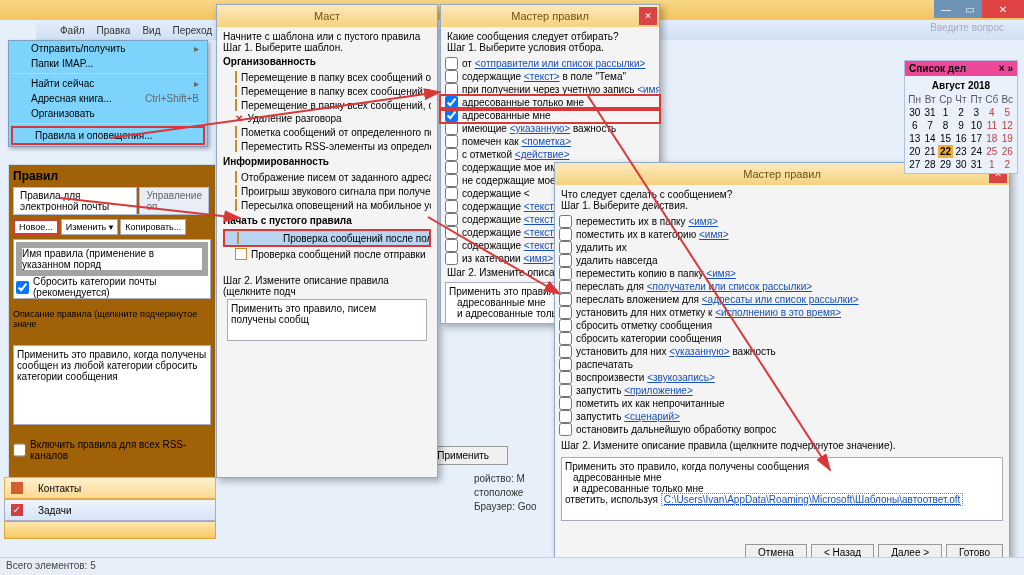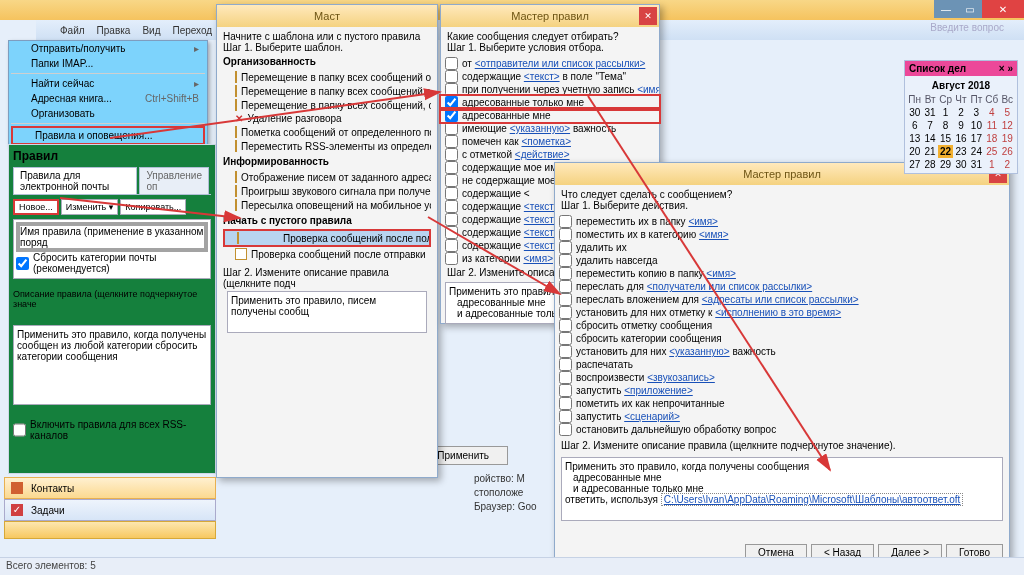--- a/index.html
+++ b/index.html
@@ -11,31 +11,31 @@
   .winbtn.mm{background:#6c93b5;}
   .menubar{position:absolute;top:20px;left:0;right:0;height:20px;background:linear-gradient(#e3eefb,#cfe0f4);display:flex;align-items:center;padding-left:18px;margin-left:36px;}
   .menubar span{margin:0 6px;color:#333;cursor:default;}
   .menubar .svc{background:#fad9a0;border:1px inset #c8a050;padding:0 4px;}
   .ask{position:absolute;top:22px;right:20px;color:#a9a9c9;}
   .dropmenu{position:absolute;top:40px;left:8px;width:200px;background:#7dd3fc;border:1px solid #7e9dbf;box-shadow:2px 2px 4px rgba(0,0,0,.3);}
   .dropmenu .mi{display:flex;align-items:center;padding:2px 6px 2px 22px;position:relative;}
   .dropmenu .mi .kb{position:absolute;right:8px;color:#666;}
   .dropmenu .sep{height:1px;background:#cfcfcf;margin:2px 2px;}
   .dropmenu .boxed{border:2px solid #d83838;margin:1px 2px;}
-  .rulespanel{position:absolute;top:144px;left:8px;width:208px;height:330px;background:#15803d;border:1px solid #d0d9e8;padding:4px;}
+  .rulespanel{position:absolute;top:164px;left:8px;width:208px;height:330px;background:#a16207;border:1px solid #d0d9e8;padding:4px;}
   .rulespanel h4{font-size:12px;margin-bottom:4px;}
   .tabs{display:flex;border-bottom:1px solid #b0bfd5;}
   .tabs .t{padding:2px 6px;border:1px solid #b0bfd5;border-bottom:none;background:#fff;margin-right:2px;}
   .tabs .t.inact{background:#e8eef7;color:#666;}
   .toolbar{display:flex;gap:2px;margin:4px 0;}
   .toolbar button{font-size:9px;padding:1px 4px;background:#fff;border:1px solid #aab;}
   .toolbar button.new{border:2px solid #d83838;}
   .rulelist{background:#fff;border:1px solid #aab;padding:2px;height:60px;}
   .ruleitem{display:flex;align-items:center;gap:4px;}
-  .ruleitem.boxedr{border:4px solid #a3a3a3;}
+  .ruleitem.boxedr{border:6px solid #a3a3a3;}
   .desc{margin-top:16px;background:#fff;border:1px solid #aab;padding:3px;height:80px;}
   .chk{margin-top:14px;display:flex;gap:4px;}
   
   .dlg{position:absolute;background:#f4f4f4;border:1px solid #8faacb;box-shadow:3px 3px 7px rgba(0,0,0,.3);}
   .dlg .dtitle{height:22px;background:linear-gradient(#ffe9bc,#f4d280);display:flex;align-items:center;justify-content:center;color:#6e5515;font-size:11px;}
   .dlg .closex{position:absolute;top:2px;right:2px;width:18px;height:18px;background:#d84343;color:#fff;display:flex;align-items:center;justify-content:center;font-size:9px;}
   .dlg1{top:4px;left:216px;width:222px;height:474px;}
   .dlg2{top:4px;left:440px;width:220px;height:320px;}
   .dlg3{top:162px;left:554px;width:456px;height:406px;}
   .step{padding:4px 6px;}
@@ -57,21 +57,21 @@
   .sidepanel{position:absolute;top:60px;right:6px;width:114px;background:#eaf1fb;border:1px solid #b0c0dd;}
   .sidepanel h5{background:#ec4899;padding:2px 4px;font-size:11px;font-weight:bold;display:flex;justify-content:space-between;}
   .cal{padding:2px;font-size:9px;text-align:center;}
   .cal .mon{font-weight:bold;margin:2px 0;}
   .cal table{width:100%;border-collapse:collapse;}
   .cal td{width:14%;padding:1px;}
   .cal .hd td{color:#556;}
   .cal .wknd{color:#c04040;}
   .cal .today{background:#f2b030;font-weight:bold;}
   .navbtm{position:absolute;bottom:36px;left:4px;width:212px;}
-  .navbtm .ni{background:linear-gradient(#eef4fc,#d7e5f7);border:1px solid #aac;padding:4px 6px;display:flex;align-items:center;gap:8px;}
+  .navbtm .ni{background:linear-gradient(#eef4fc,#d7e5f7);border:1px solid #aac;padding:4px 6px;display:flex;align-items:center;gap:15px;}
   .navbtm .ni.k{border:1px solid #e8b050;background:linear-gradient(#fff0d0,#fbd990);}
   .navbtm .strip{height:18px;background:linear-gradient(#fde7b0,#f7c860);border:1px solid #d7a838;}
   .status{position:absolute;bottom:0;left:0;right:0;height:18px;background:#e8eef8;border-top:1px solid #c6d2e5;padding:2px 6px;color:#444;}
   .info{position:absolute;top:430px;left:474px;color:#333;margin-top:40px;}
   .info div{margin:3px 0;}
   svg.arrowline{position:absolute;top:0;left:0;pointer-events:none;}
   input[type=checkbox]{margin:0;}
 </style>
 </head>
 <body>
@@ -199,21 +199,21 @@
       </div>
     <div class="grp">Начать с пустого правила</div>
     <div class="tmpl sel">
         <span class="ico" style="background:#fff;"></span>
         <span>Проверка сообщений после получения</span>
       </div>
     <div class="tmpl">
         <span class="ico" style="background:#fff;"></span>
         <span>Проверка сообщений после отправки</span>
       </div>
-    <div style="margin-top:6px;">Шаг 2. Измените описание правила (щелкните подч</div>
+    <div style="margin-top:14px;">Шаг 2. Измените описание правила (щелкните подч</div>
     <div class="step2box">Применить это правило, писем получены сообщ</div>
   </div>
 </div>
 
 <div class="dlg dlg2">
   <div class="dtitle">Мастер правил</div>
   <div class="closex">✕</div>
   <div class="step">
     <div>Какие сообщения следует отбирать?</div>
     <div>Шаг 1. Выберите условия отбора.</div>

